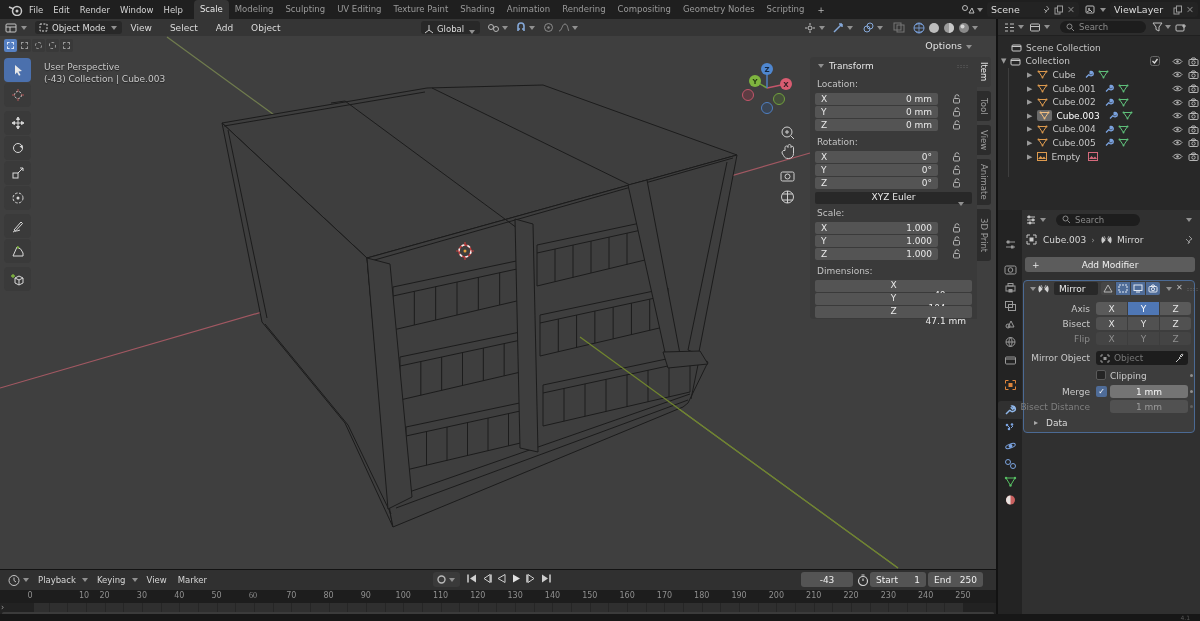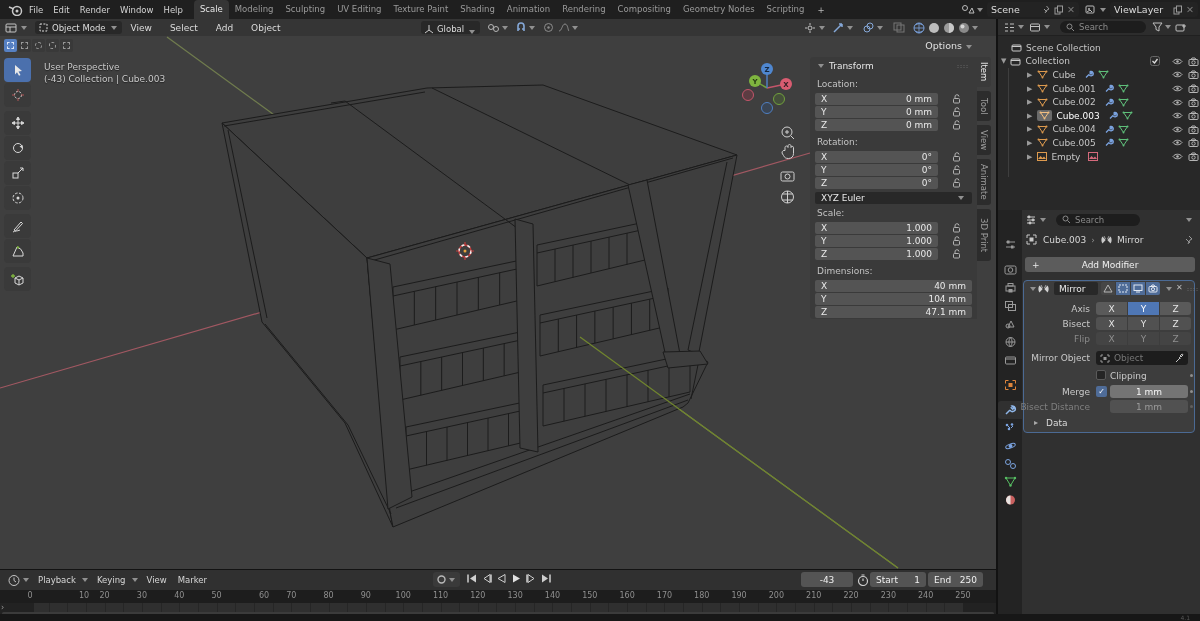--- a/index.html
+++ b/index.html
@@ -33,21 +33,21 @@
   #options-lbl { position:absolute; right:22px; top:4px; font-size:9.5px; color:#e0e0e0; }
   #options-lbl .caret { margin-left:4px; }
 
   #toolbar { position:absolute; left:4px; top:22px; width:27px; }
   .tool-btn { width:27px; height:24px; background:#3a3a3a; border-radius:4px; margin-bottom:1px; display:flex; align-items:center; justify-content:center; }
   .tool-btn.active { background:#4b70ad; }
   .tool-gap { height:3px; }
 
   #n-panel { position:absolute; left:810px; top:21px; width:167px; height:262px; background:rgba(58,58,58,0.97); border-radius:4px 0 0 4px; font-size:9px; color:#cfcfcf; }
   .np-field { position:absolute; left:5px; width:123px; height:12px; background:#545454; border-radius:2px; display:flex; align-items:center; padding:0 6px; color:#e9e9e9; }
-  .np-field.wide { width:157px; }
+  .np-field.wide { width:157px;flex-direction:column; }
   .np-field .val { margin-left:auto; }
   .np-lock { position:absolute; left:140px; width:12px; height:12px; display:flex; align-items:center; justify-content:center; }
   .np-label { position:absolute; left:7px; color:#c3c3c3; }
   #np-tabs { position:absolute; left:977px; top:21px; width:14px; }
   .np-tab { position:absolute; left:0; width:14px; border-radius:0 3px 3px 0; background:#2c2c2c; color:#9d9d9d; font-size:8.5px; writing-mode:vertical-rl; display:flex; align-items:center; justify-content:center; }
   .np-tab.active { background:#3a3a3a; color:#ececec; }
 
   #timeline { position:absolute; left:0; top:569px; width:996px; height:45px; background:#303030; border-top:1px solid #131313; }
   #tl-header { position:absolute; left:0; top:0; width:100%; height:20px; display:flex; align-items:center; font-size:8.5px; color:#d6d6d6; }
   #tl-menus { display:flex; align-items:center; }
@@ -681,21 +681,21 @@
         <span style="margin-left:auto">250</span>
       </div>
   </div>
   <div id="tl-ruler">
       <span class="ruler-num" style="left: 15px;">0</span>
       <span class="ruler-num" style="left: 69px;">10</span>
       <span class="ruler-num" style="left: 89.64px;">20</span>
       <span class="ruler-num" style="left: 126.96px;">30</span>
       <span class="ruler-num" style="left: 164.28px;">40</span>
       <span class="ruler-num" style="left: 201.6px;">50</span>
-      <span class="ruler-num" style="left: 249px;">60</span>
+      <span class="ruler-num" style="left: 238px; font-family: Liberation Serif, serif;">60</span>
       <span class="ruler-num" style="left: 276.24px;">70</span>
       <span class="ruler-num" style="left: 313.56px;">80</span>
       <span class="ruler-num" style="left: 350.88px;">90</span>
       <span class="ruler-num" style="left: 388.2px;">100</span>
       <span class="ruler-num" style="left: 425.52px;">110</span>
       <span class="ruler-num" style="left: 462.84px;">120</span>
       <span class="ruler-num" style="left: 500.16px;">130</span>
       <span class="ruler-num" style="left: 537.48px;">140</span>
       <span class="ruler-num" style="left: 574.8px;">150</span>
       <span class="ruler-num" style="left: 612.12px;">160</span>

